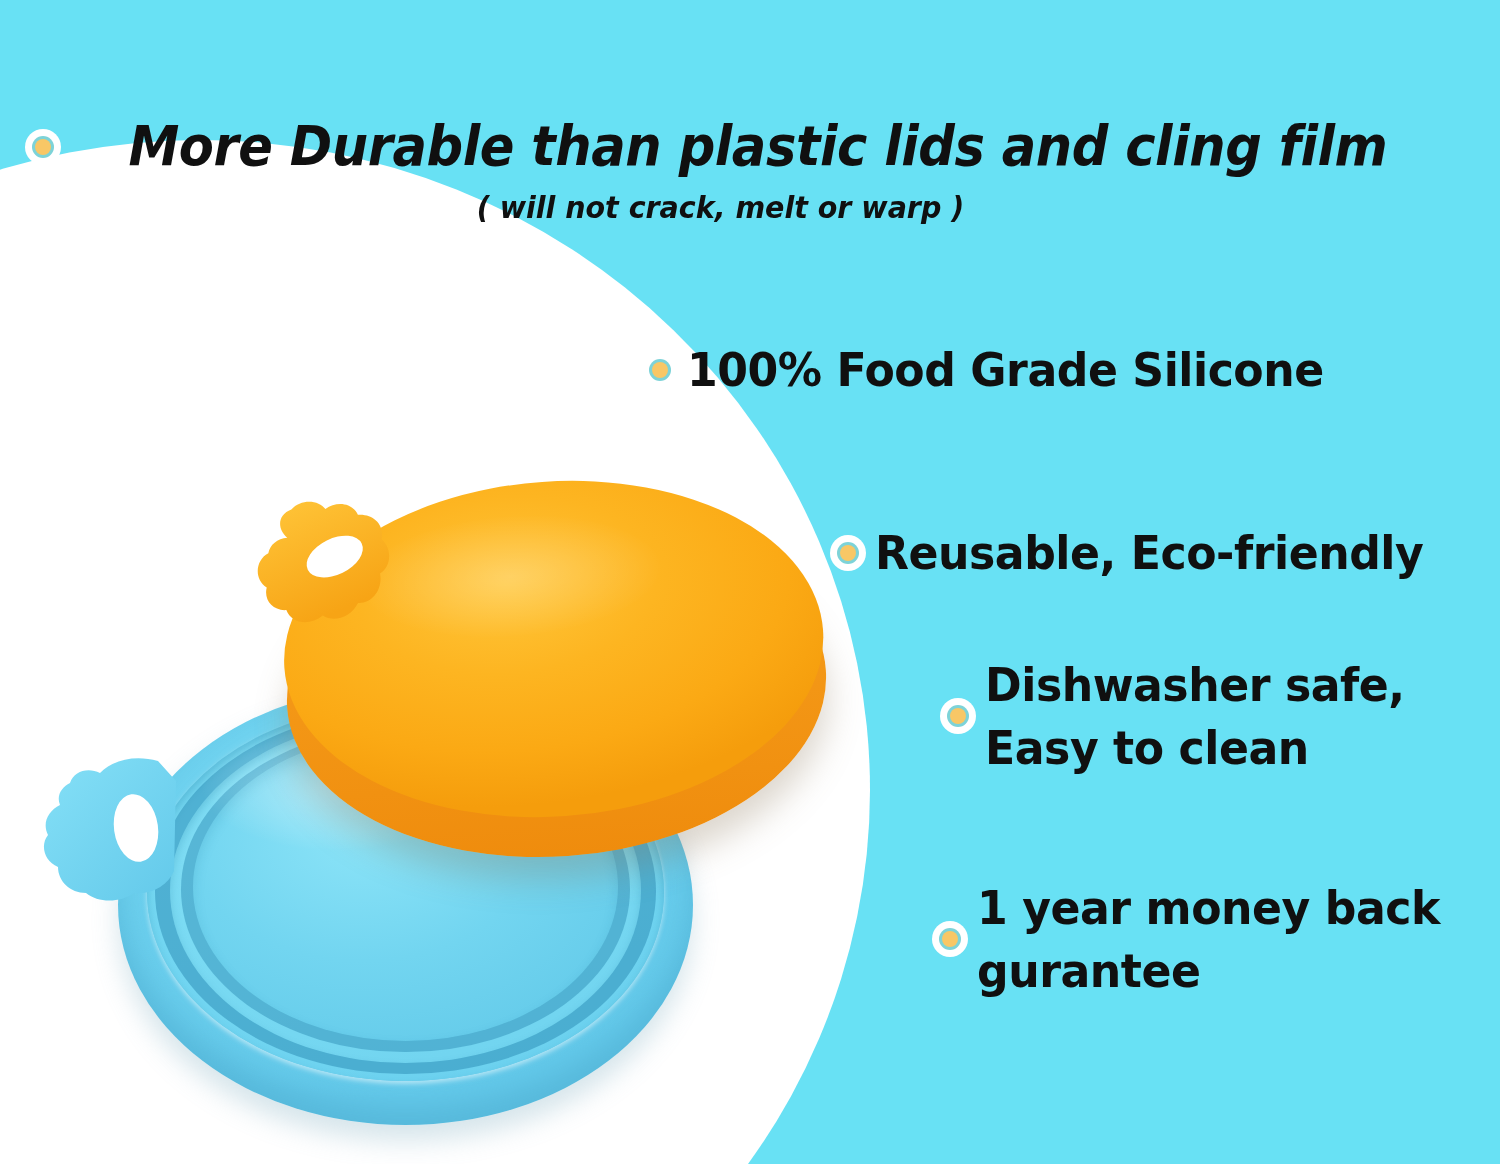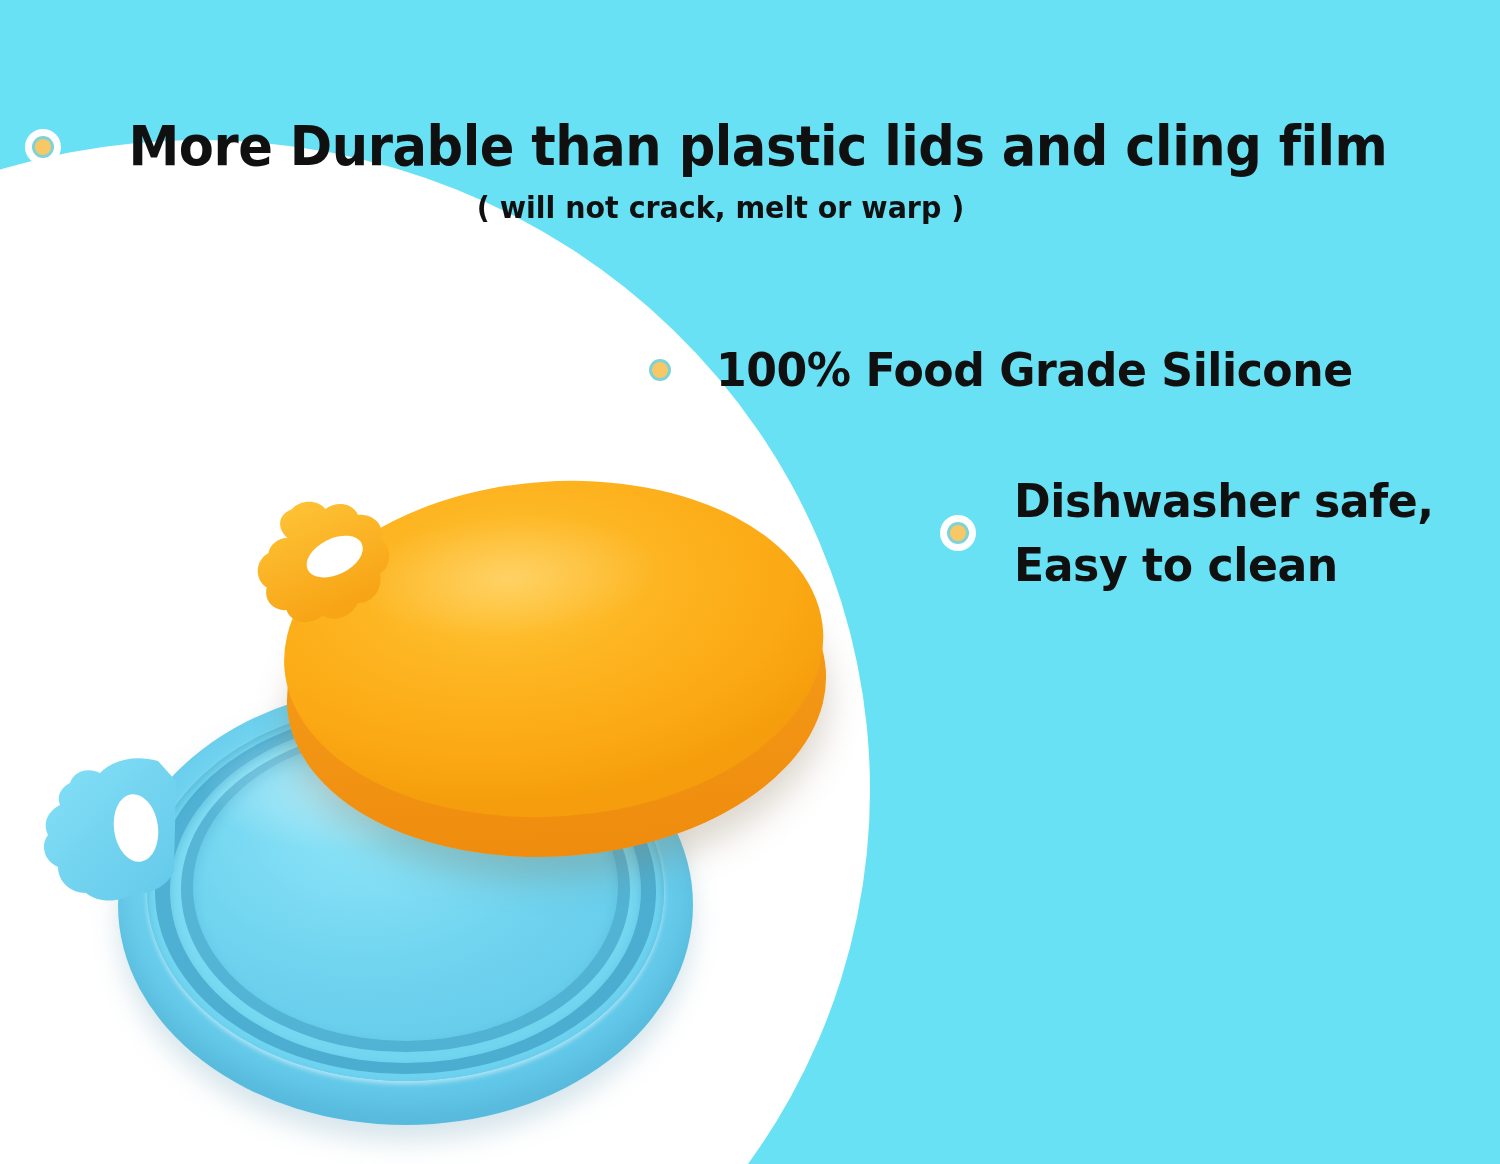--- a/index.html
+++ b/index.html
@@ -29,20 +29,21 @@
     z-index: 1;
   }
 
   
   .headline-block {
     position: absolute;
     left: 0;
     top: 118px;
     width: 1460px;
     z-index: 6;
+    font-style: italic;
   }
 
   .headline-row {
     display: flex;
     align-items: center;
     justify-content: center;
     gap: 20px;
   }
 
   .headline-text {
@@ -101,21 +102,21 @@
     position: absolute;
     z-index: 6;
     left: 620px;
     top: 320px;
     width: 880px;
   }
 
   .feature {
     display: flex;
     align-items: center;
-    gap: 38px;
+    gap: 9px;
     margin-bottom: 0;
   }
 
   .feature .label {
     font-family: "DejaVu Sans", sans-serif;
     font-weight: bold;
     font-size: 47px;
     line-height: 1.35;
     color: #101010;
     letter-spacing: -0.5px;
@@ -353,28 +354,49 @@
       <span class="dot">
         <span class="mid">
           <span class="core"></span>
         </span>
       </span>
       <span class="label">
         <span>100% Food Grade Silicone</span>
       </span>
     </div>
 
+    <div class="feature f2">
+      <span class="dot">
+        <span class="mid">
+          <span class="core"></span>
+        </span>
+      </span>
+      <span class="label">
+        <span>Reusable, Eco-friendly</span>
+      </span>
+    </div>
 
     <div class="feature f3">
       <span class="dot">
         <span class="mid">
           <span class="core"></span>
         </span>
       </span>
       <span class="label">
         <div>Dishwasher safe,</div>
         <div>Easy to clean</div>
       </span>
     </div>
 
+    <div class="feature f4">
+      <span class="dot">
+        <span class="mid">
+          <span class="core"></span>
+        </span>
+      </span>
+      <span class="label">
+        <div>1 year money back</div>
+        <div>gurantee</div>
+      </span>
+    </div>
 
   </div>
 </div>
 
 </body></html>

